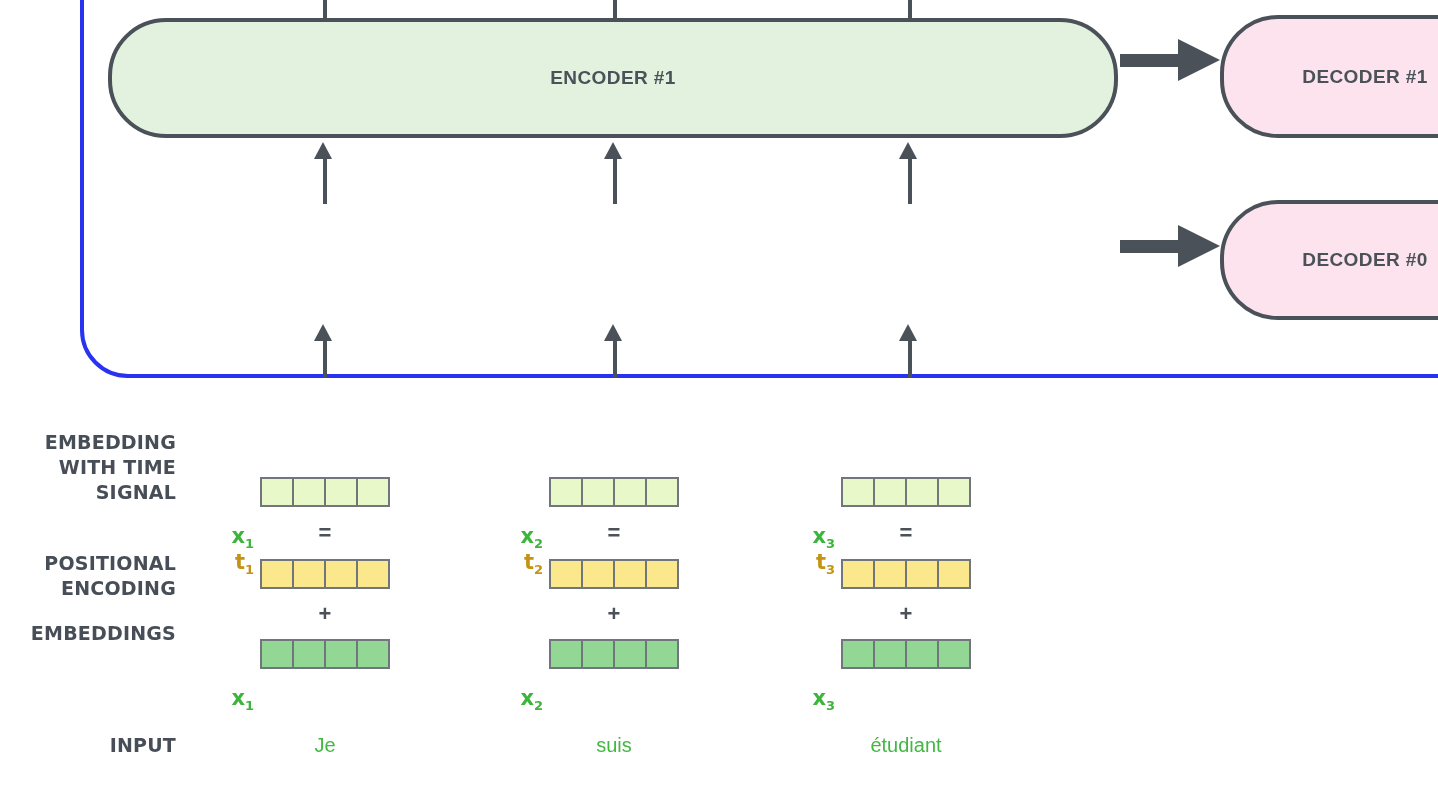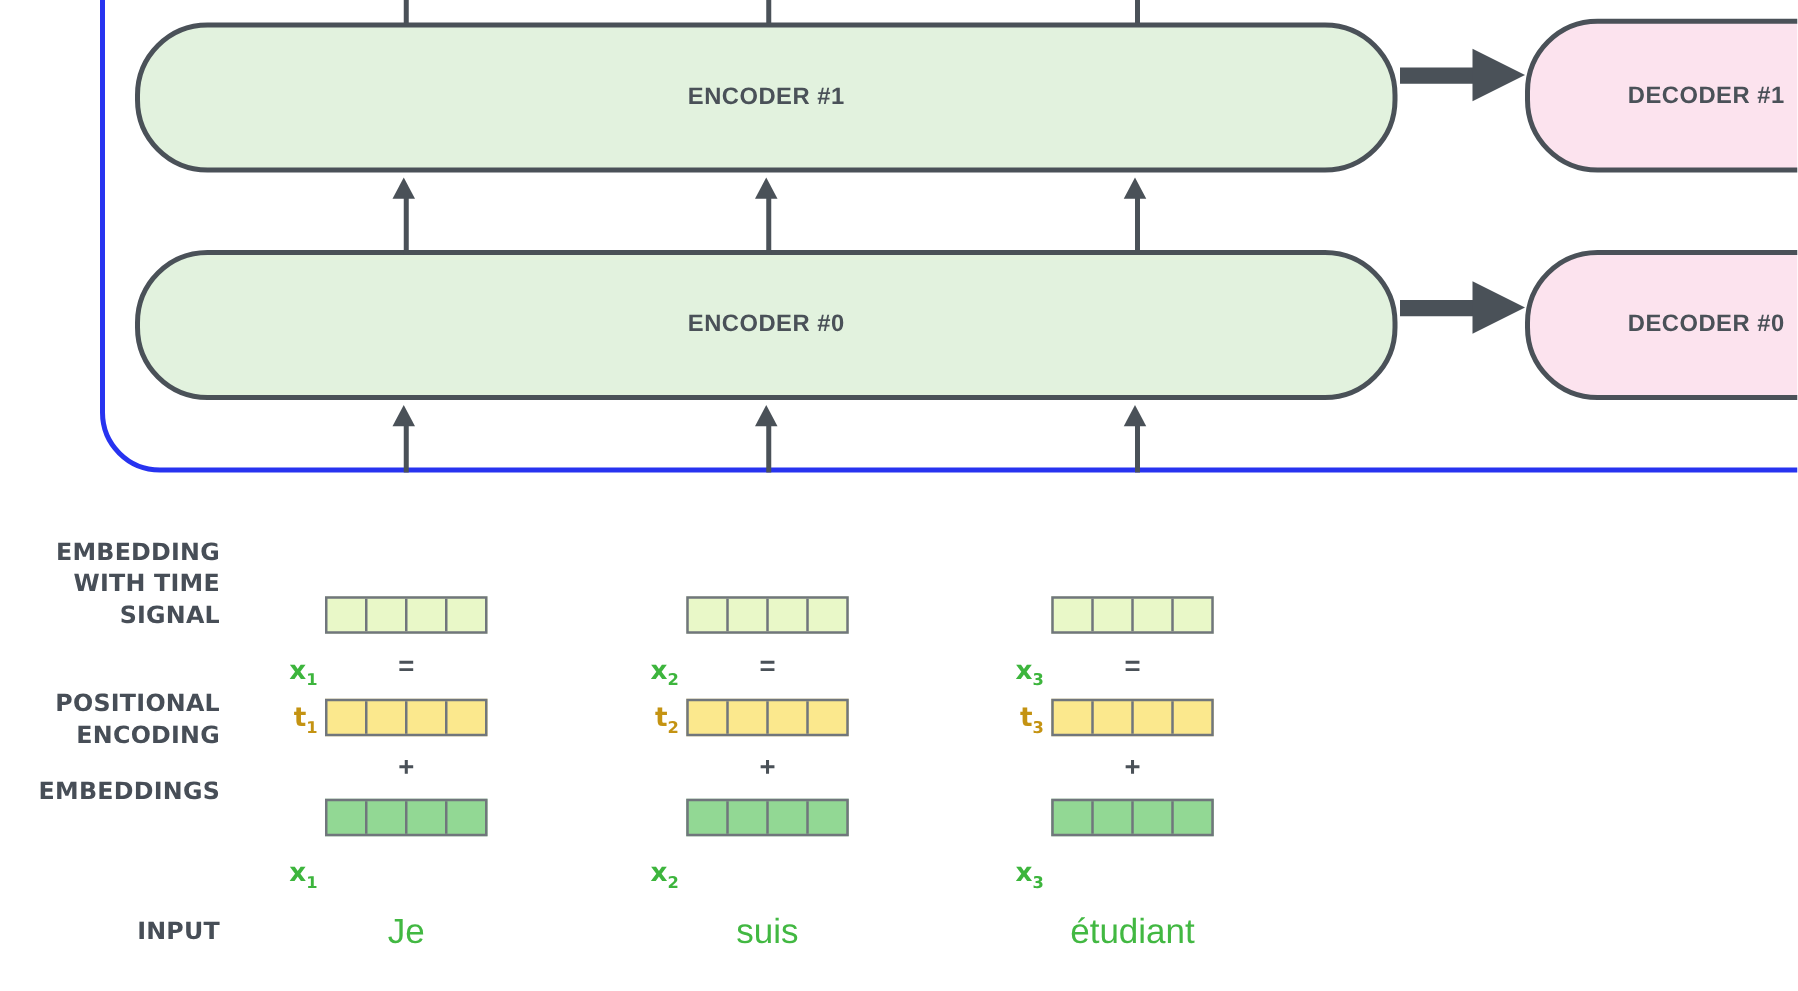--- a/index.html
+++ b/index.html
@@ -42,43 +42,40 @@
   .vector .cell:not(:last-child){border-right:2px solid #70767c;}
   .v-time{top:47px;background:var(--time-signal-cell,#e9f8c8);}
   .v-pos{top:129px;background:var(--positional-cell,#fbe88d);}
   .v-emb{top:209px;background:var(--embedding-cell,#92d894);}
   .vec-label{position:absolute;left:-48px;width:42px;text-align:right;line-height:30px;
              font-family:"DejaVu Sans","Liberation Sans",sans-serif;
              font-size:21px;font-weight:700;}
   .vec-label sub{font-size:13px;line-height:0;}
   .l-time,.l-emb{color:var(--x-label,#3db53d);margin-top:44px;}
   .l-pos{color:var(--t-label,#c49312);}
-  .l-time{top:47px;} .l-pos{top:129px;} .l-emb{top:209px;}
+  .l-time{top:47px;} .l-pos{top:117px;} .l-emb{top:209px;}
   .op{position:absolute;left:0;width:130px;text-align:center;line-height:26px;
       font-size:22px;font-weight:700;color:var(--box-border,#4a5158);}
   .op-eq{top:90px;} .op-plus{top:171px;}
   .word{position:absolute;left:-25px;top:300px;width:180px;text-align:center;
-        font-size:28px;line-height:30px;color:var(--input-word,#42b842);}
+        font-size:20px;line-height:30px;color:var(--input-word,#42b842);}
 </style>
 </head>
 <body>
 
 <div class="canvas">
 
   <div class="blue-box"></div>
 
   <div class="stub" style="left:323px;top:0;height:20px"></div>
   <div class="stub" style="left:613px;top:0;height:20px"></div>
   <div class="stub" style="left:908px;top:0;height:20px"></div>
 
   <div class="box encoder" style="top:18px;height:112px">
     <span>ENCODER #1</span>
-  </div>
-  <div class="box encoder" style="top:200px;height:112px">
-    <span>ENCODER #0</span>
   </div>
 
   <div class="box decoder" style="top:15px;height:115px">
     <span>DECODER #1</span>
   </div>
   <div class="box decoder" style="top:200px;height:112px">
     <span>DECODER #0</span>
   </div>
 
   <div class="head-up" style="left:314px;top:142px"></div>

